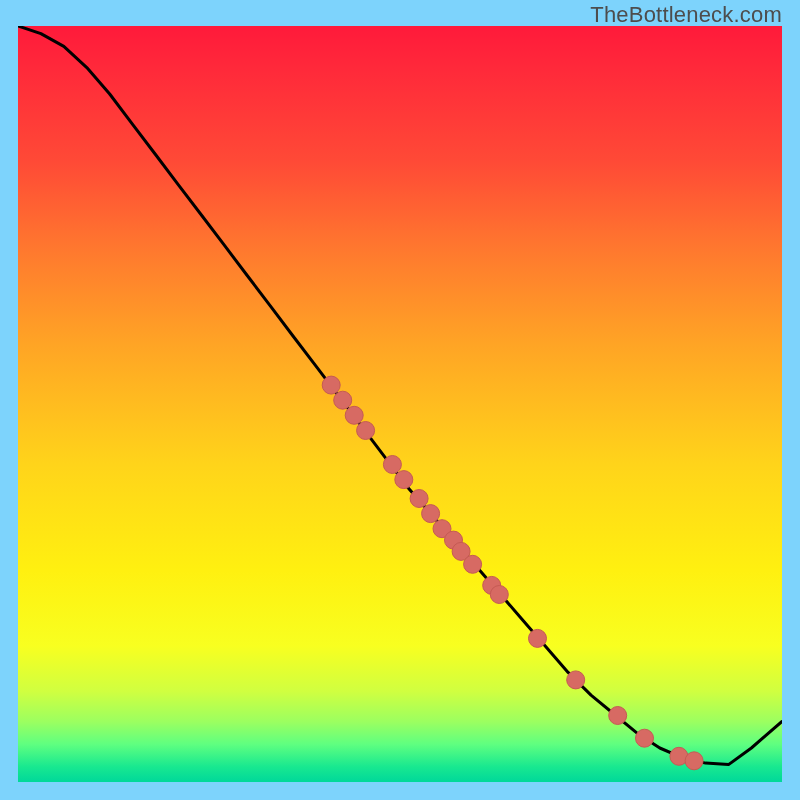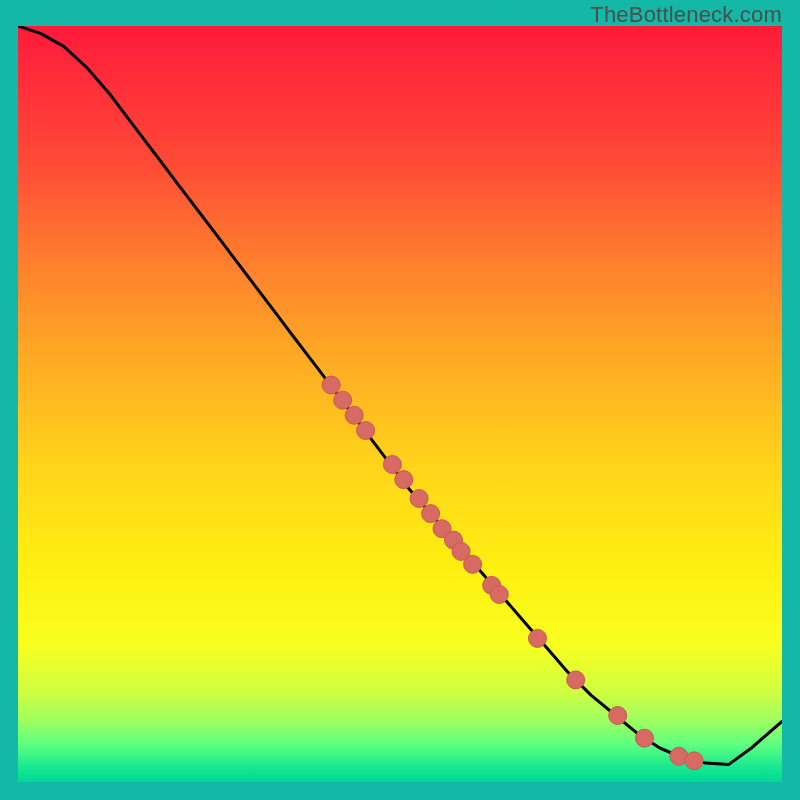--- a/index.html
+++ b/index.html
@@ -10,21 +10,21 @@
     overflow: hidden;
     background: #000;
     font-family: Arial, Helvetica, sans-serif;
   }
   .frame {
     position: absolute;
     left: 0;
     top: 0;
     width: 800px;
     height: 800px;
-    background: #14b8a6;
+    background: #7dd3fc;
   }
   .plot {
     position: absolute;
     left: 18px;
     top: 26px;
     width: 764px;
     height: 756px;
     overflow: hidden;
   }
   .gradient {

